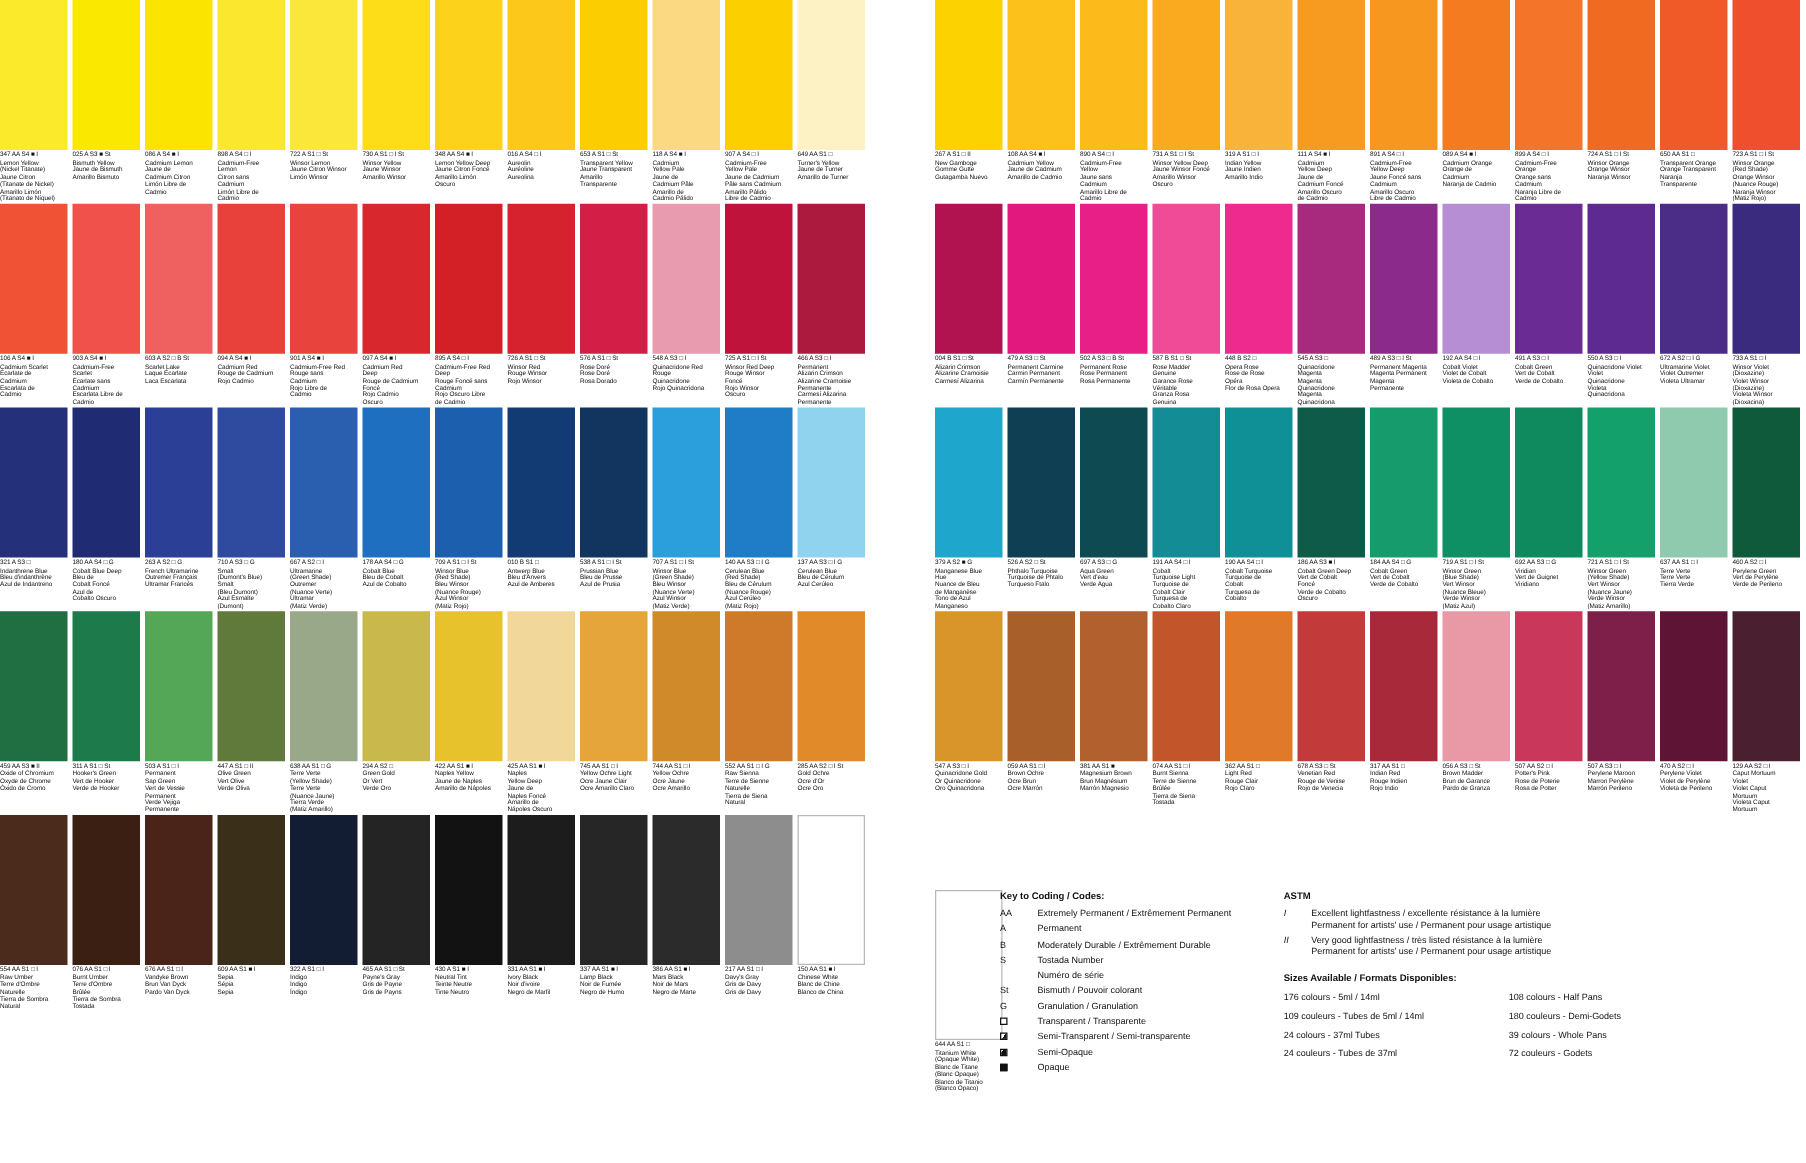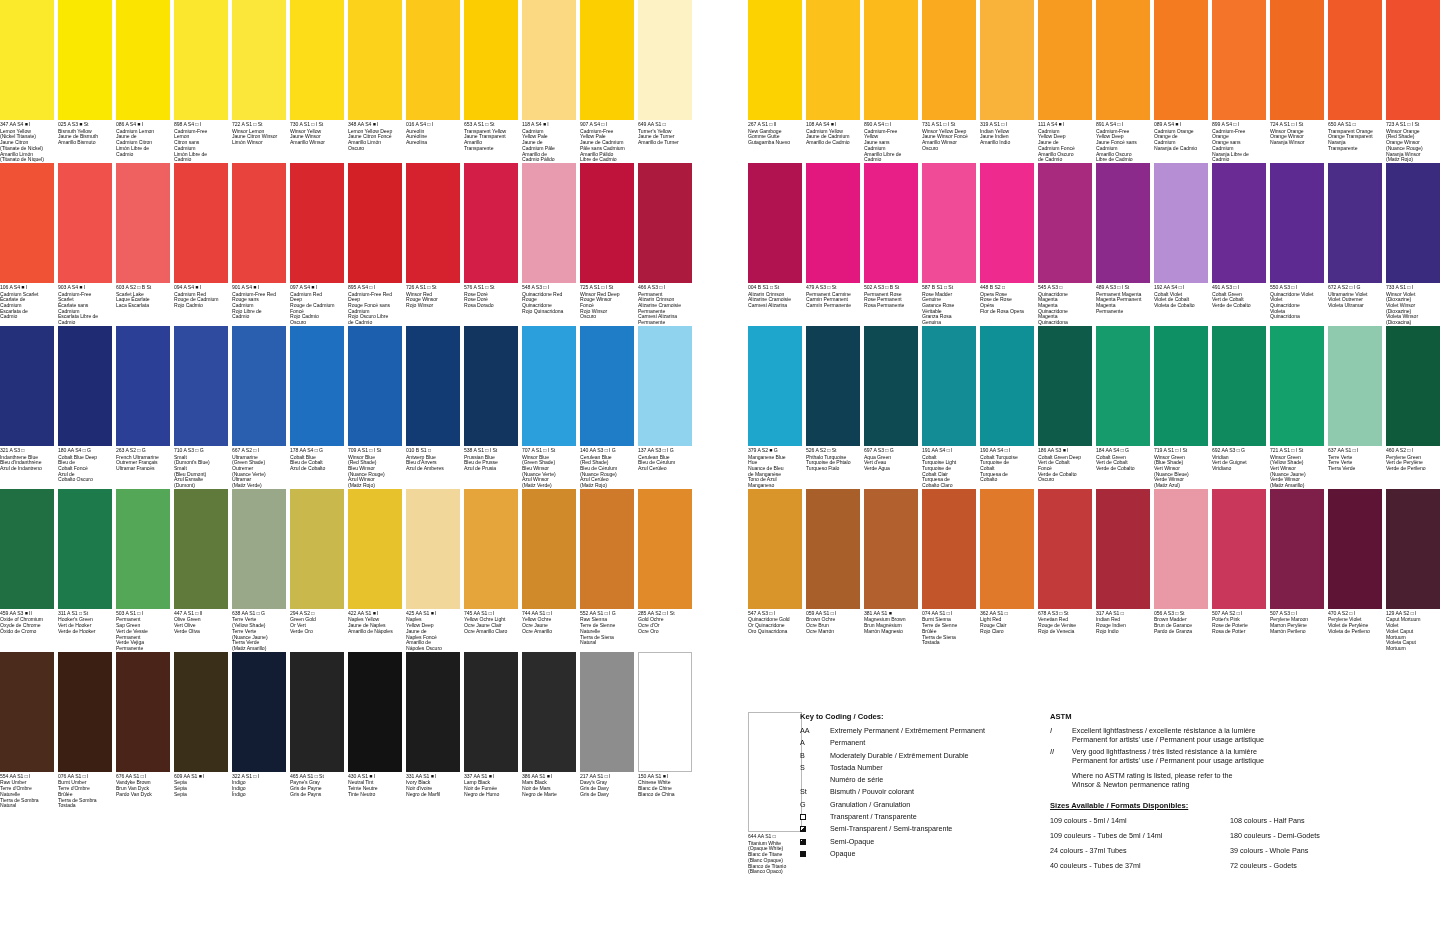--- a/index.html
+++ b/index.html
@@ -67,37 +67,37 @@
     font-size: 7.2px;
     color: #111;
   }
   #legend h4 {
     margin: 0 0 6px 0;
     font-size: 7.6px;
     font-weight: bold;
   }
   .legend-cols { display: flex; flex-direction: row; }
   .legend-left { width: 212px; }
-  .legend-right { width: 380px; margin-left: 38px; }
+  .legend-right { width: 380px; margin-left: 15px; }
   .lg-row {
     display: flex;
     flex-direction: row;
     margin-bottom: 3.5px;
     line-height: 1.22;
   }
   .lg-key {
     width: 30px;
     flex: 0 0 30px;
     font-weight: normal;
   }
   .lg-val { flex: 1; }
   .lg-row.astm .lg-key { width: 22px; flex: 0 0 22px; font-style: italic; }
   .astm-note { margin: 5px 0 5px 22px; line-height: 1.25; }
   .sizes { margin-top: 12px; }
-  .sizes h4 { margin-bottom: 5px; text-decoration: underline; }
+  .sizes h4 { margin-bottom: 5px; }
   .size-row { display: flex; margin-bottom: 6px; }
   .size-col { width: 180px; line-height: 1.25; }
 
   
   .gl {
     display: inline-block;
     width: 6px; height: 6px;
     vertical-align: -1px;
     border: 0.8px solid #111;
     background: #fff;
@@ -1526,40 +1526,38 @@
               <div class="lg-val" style="white-space: pre-line;">Excellent lightfastness / excellente résistance à la lumière
 Permanent for artists' use / Permanent pour usage artistique</div>
             </div>
             <div class="lg-row astm">
               <div class="lg-key">II</div>
               <div class="lg-val" style="white-space: pre-line;">Very good lightfastness / très listed résistance à la lumière
 Permanent for artists' use / Permanent pour usage artistique</div>
             </div>
           </div>
         <div id="legend-astm-notes">
-            <div class="astm-note" style="white-space: pre-line;">Where no ASTM rating is listed, please refer to the
-Winsor &amp; Newton permanence rating</div>
           </div>
         <div class="sizes">
           <h4>Sizes Available / Formats Disponibles:</h4>
           <div id="legend-sizes">
               <div class="size-row">
-                <div class="size-col">109 colours - 5ml / 14ml</div>
+                <div class="size-col">176 colours - 5ml / 14ml</div>
                 <div class="size-col">108 colours - Half Pans</div>
               </div>
               <div class="size-row">
                 <div class="size-col">109 couleurs - Tubes de 5ml / 14ml</div>
                 <div class="size-col">180 couleurs - Demi-Godets</div>
               </div>
               <div class="size-row">
                 <div class="size-col">24 colours - 37ml Tubes</div>
                 <div class="size-col">39 colours - Whole Pans</div>
               </div>
               <div class="size-row">
-                <div class="size-col">40 couleurs - Tubes de 37ml</div>
+                <div class="size-col">24 couleurs - Tubes de 37ml</div>
                 <div class="size-col">72 couleurs - Godets</div>
               </div>
             </div>
         </div>
       </div>
     </div>
   </div>
 
 </div>
 

